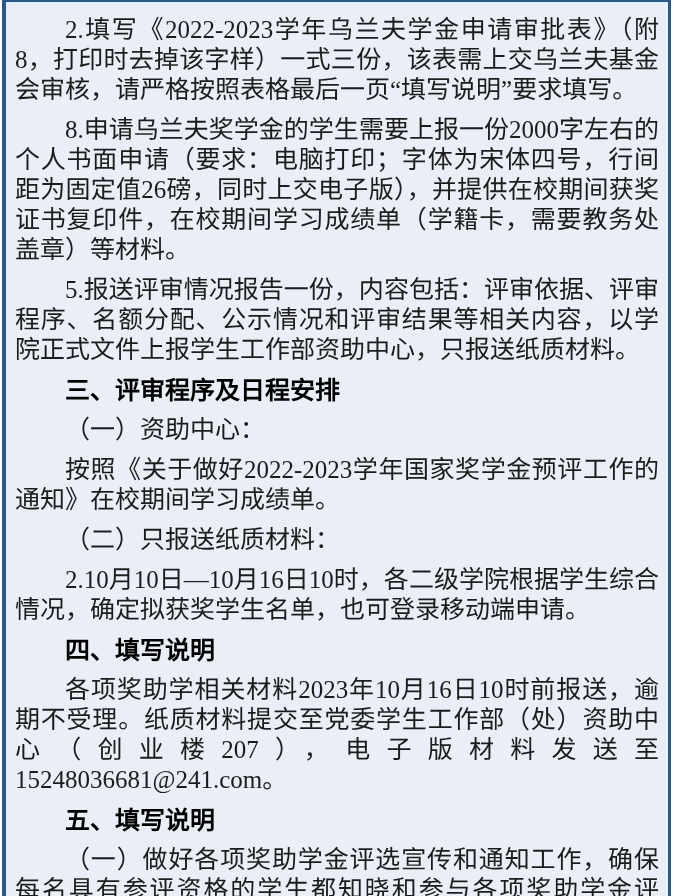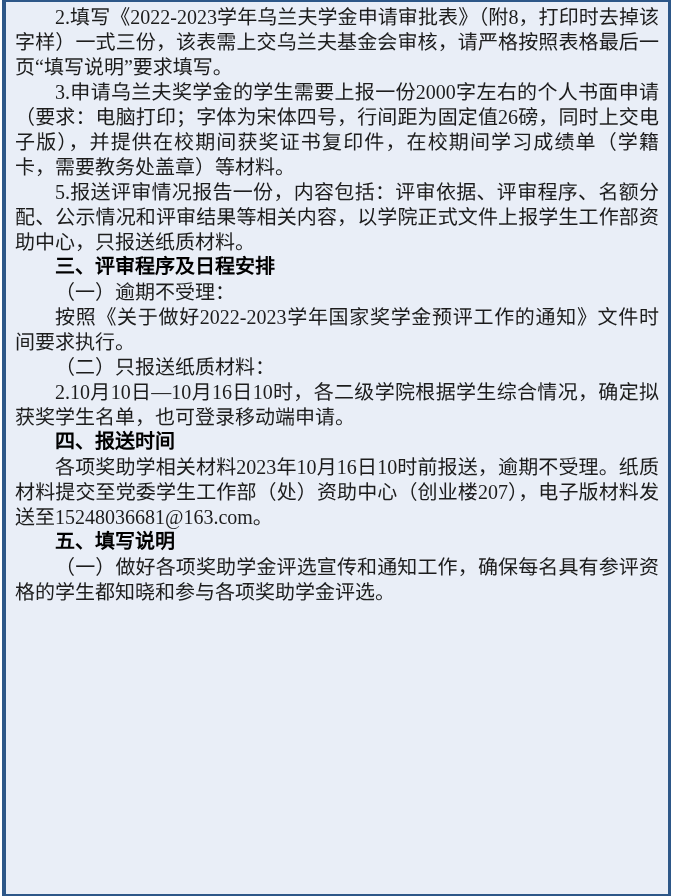--- a/index.html
+++ b/index.html
@@ -18,41 +18,42 @@
     min-height:896px;
     margin-left:2px;
     background:var(--bg-content);
     border-style:solid;
     border-color:var(--border-color);
     border-width:2px 3px 2px 4px;
     padding:3px 9px 6px 9px;
     color:var(--text-color);
   }
   .para{
-    font-size:20px;
-    line-height:25px;
+    font-size:25px;
+    line-height:30px;
     text-indent:2em;
     text-align:justify;
     letter-spacing:0;
+    margin-top:10px;
   }
   .para.heading{
     font-weight:bold;
     color:#000000;
-    font-family:Liberation Mono, monospace;
+    font-family:Liberation Sans, sans-serif;
   }
 </style>
 </head>
 <body>
 
 <div class="page">
   <p class="para">2.填写《2022-2023学年乌兰夫学金申请审批表》（附8，打印时去掉该字样）一式三份，该表需上交乌兰夫基金会审核，请严格按照表格最后一页“填写说明”要求填写。</p>
-  <p class="para">3.申请乌兰夫奖学金的学生需要上报一份2000字左右的个人书面申请（要求：电脑打印；字体为宋体四号，行间距为固定值26磅，同时上交电子版），并提供在校期间获奖证书复印件，在校期间学习成绩单（学籍卡，需要教务处盖章）等材料。</p>
+  <p class="para">8.申请乌兰夫奖学金的学生需要上报一份2000字左右的个人书面申请（要求：电脑打印；字体为宋体四号，行间距为固定值26磅，同时上交电子版），并提供在校期间获奖证书复印件，在校期间学习成绩单（学籍卡，需要教务处盖章）等材料。</p>
   <p class="para">5.报送评审情况报告一份，内容包括：评审依据、评审程序、名额分配、公示情况和评审结果等相关内容，以学院正式文件上报学生工作部资助中心，只报送纸质材料。</p>
   <p class="para heading">三、评审程序及日程安排</p>
-  <p class="para">（一）逾期不受理：</p>
-  <p class="para">按照《关于做好2022-2023学年国家奖学金预评工作的通知》文件时间要求执行。</p>
+  <p class="para">（一）资助中心：</p>
+  <p class="para">按照《关于做好2022-2023学年国家奖学金预评工作的通知》在校期间学习成绩单。</p>
   <p class="para">（二）只报送纸质材料：</p>
   <p class="para">2.10月10日—10月16日10时，各二级学院根据学生综合情况，确定拟获奖学生名单，也可登录移动端申请。</p>
-  <p class="para heading">四、报送时间</p>
-  <p class="para">各项奖助学相关材料2023年10月16日10时前报送，逾期不受理。纸质材料提交至党委学生工作部（处）资助中心（创业楼207），电子版材料发送至15248036681@163.com。</p>
+  <p class="para heading">四、填写说明</p>
+  <p class="para">各项奖助学相关材料2023年10月16日10时前报送，逾期不受理。纸质材料提交至党委学生工作部（处）资助中心（创业楼207），电子版材料发送至15248036681@241.com。</p>
   <p class="para heading">五、填写说明</p>
   <p class="para">（一）做好各项奖助学金评选宣传和通知工作，确保每名具有参评资格的学生都知晓和参与各项奖助学金评选。</p>
 </div>
 
 </body></html>

